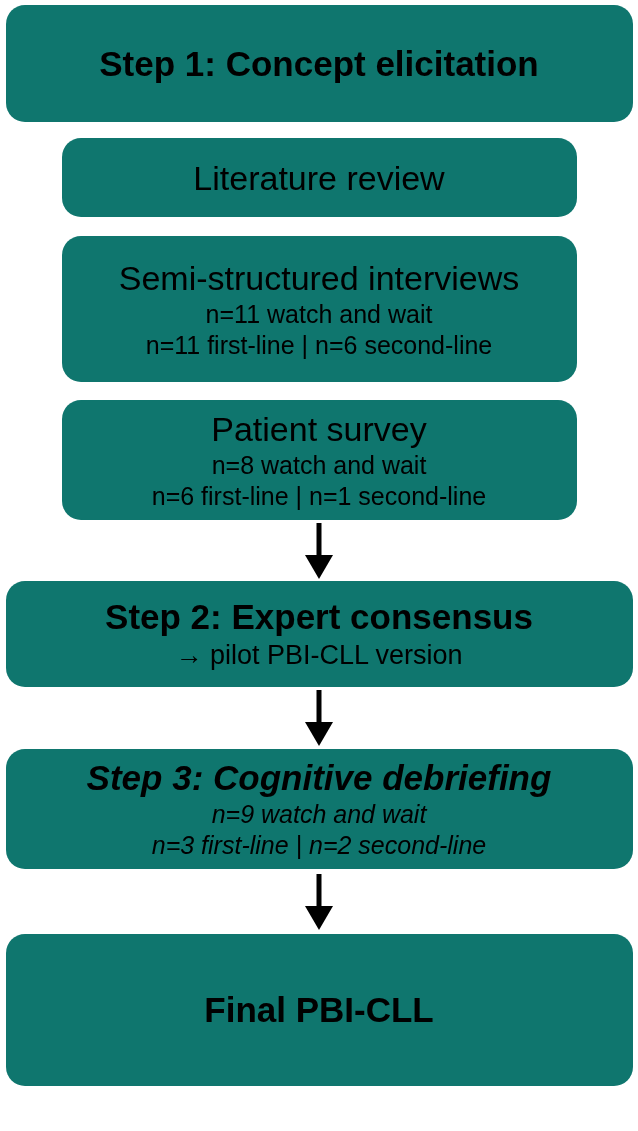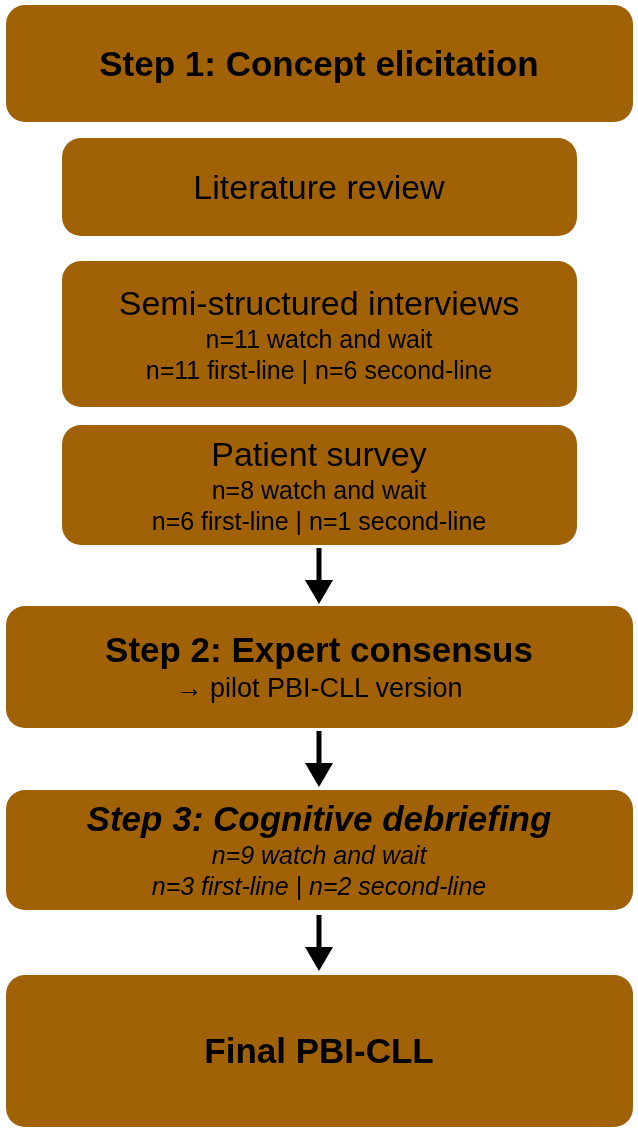--- a/index.html
+++ b/index.html
@@ -15,37 +15,37 @@
     color: #000000;
   }
   .flow {
     width: 638px;
     height: 1131px;
     display: flex;
     flex-direction: column;
     align-items: center;
   }
   .box {
-    background: #a16207;
+    background: #0f766e;
     border-radius: 19px;
     display: flex;
     flex-direction: column;
     justify-content: center;
     align-items: center;
     text-align: center;
     box-sizing: border-box;
   }
   .outer { width: 627px; }
   .inner { width: 515px; }
 
   .box1 { margin-top: 5px;  height: 117px; }
-  .box2 { margin-top: 16px; height: 98px;  }
-  .box3 { margin-top: 25px; height: 146px; }
+  .box2 { margin-top: 16px; height: 79px;  }
+  .box3 { margin-top: 19px; height: 146px; }
   .box4 { margin-top: 18px; height: 120px; }
-  .box5 { height: 122px; text-align: right; }
+  .box5 { height: 106px; text-align: right; }
   .box6 { height: 120px; font-style: italic; }
   .box7 { height: 152px; }
 
   .btitle {
     font-size: 34px;
     font-weight: 400;
     line-height: 42px;
     white-space: nowrap;
   }
   .btitle.bold {

